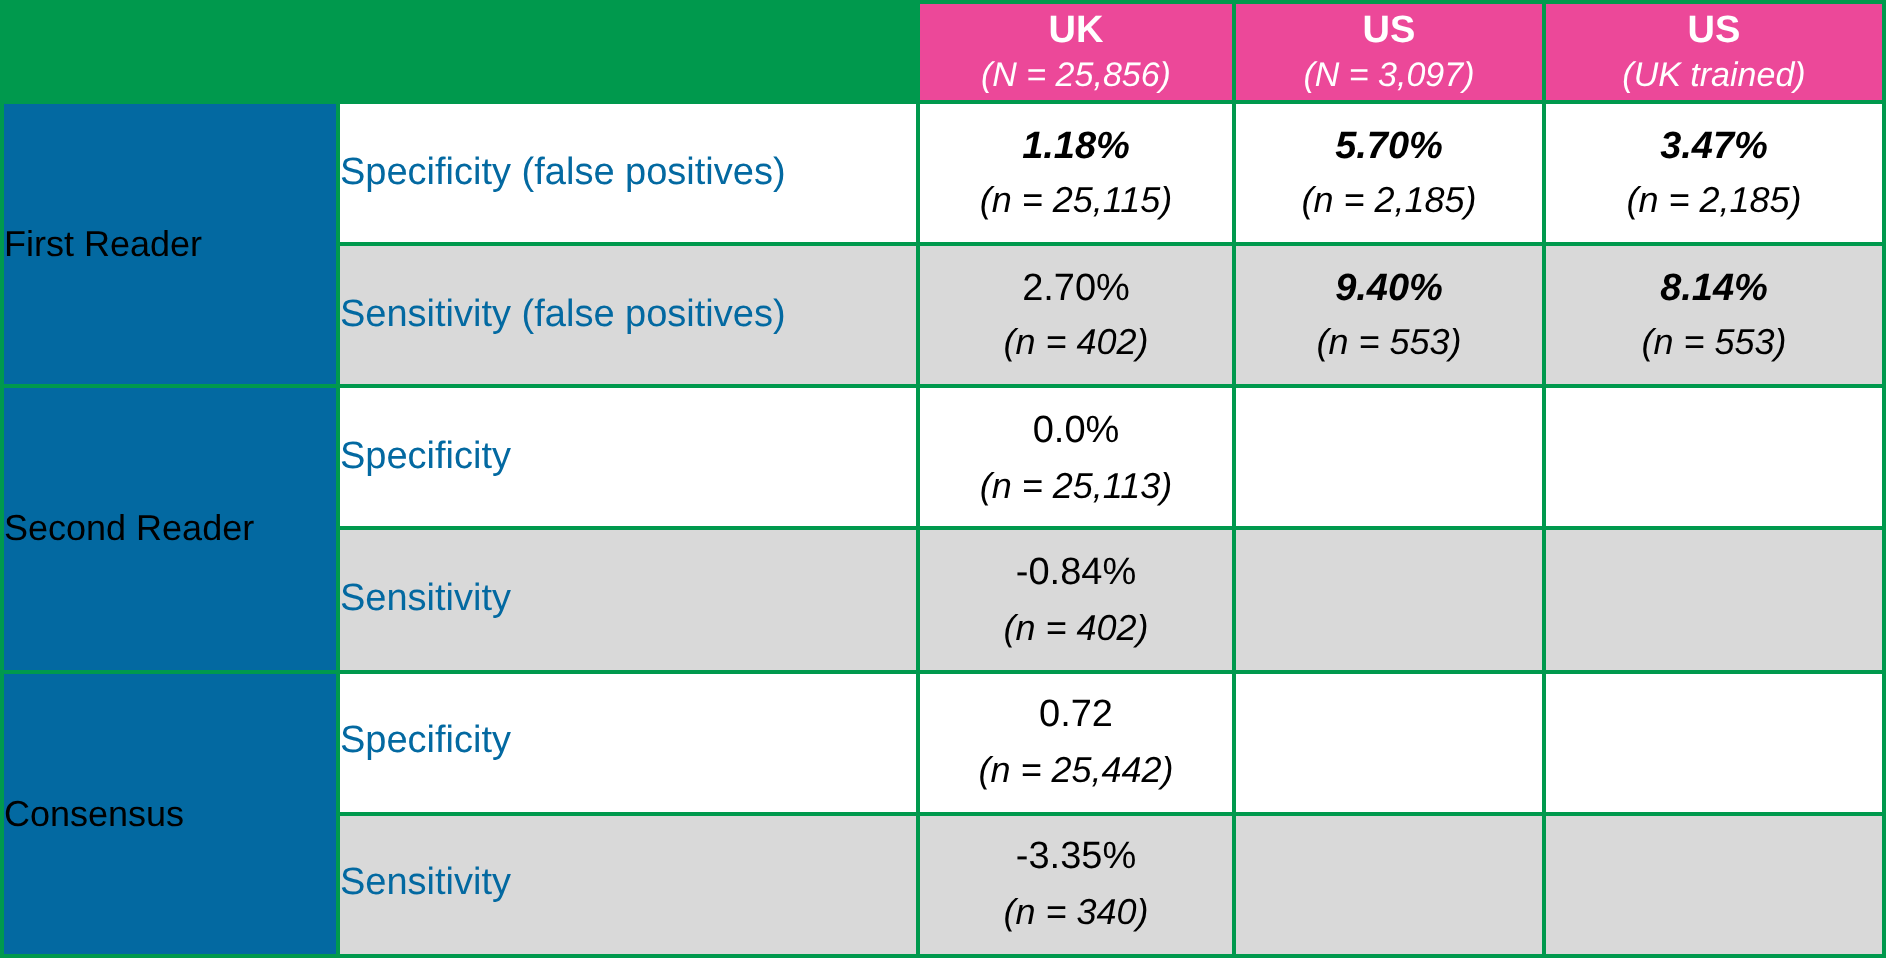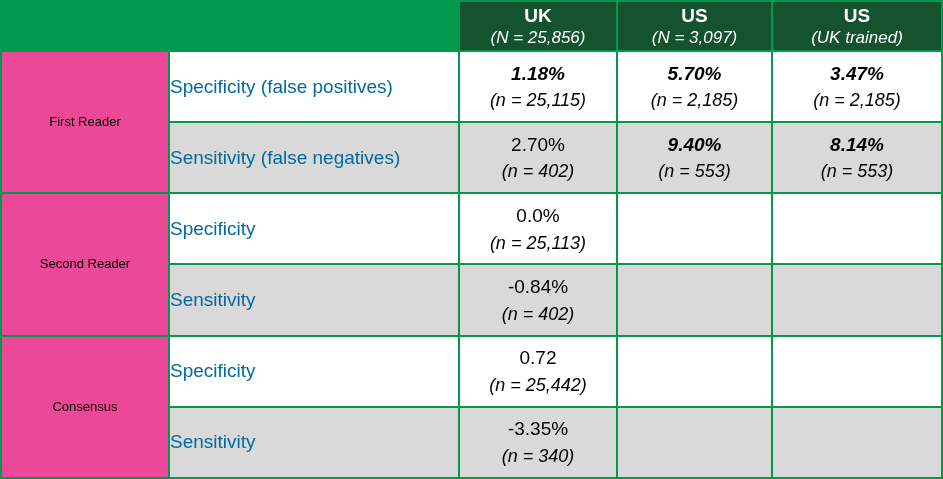--- a/index.html
+++ b/index.html
@@ -34,45 +34,45 @@
   
   col.c-group { width: 168px; }
   col.c-metric { width: 290px; }
   col.c-uk { width: 158px; }
   col.c-us { width: 155px; }
   col.c-usuk { width: 170px; }
 
   
   thead tr { height: 50px; }
   th.hdr {
-    background: #14532d;
+    background: #ec4899;
     color: #ffffff;
     text-align: center;
     font-size: 19px;
     font-weight: bold;
     line-height: 1.15;
     padding: 3px 4px;
   }
   th.hdr .sub {
     display: block;
     font-style: italic;
     font-weight: normal;
     font-size: 17px;
     margin-top: 1px;
   }
   th.hdr.blank {
     background: #00994d;
   }
 
   
   td.group {
-    text-align: center;
-    font-size: 13px;
+    text-align: left;
+    font-size: 18px;
     color: #000000;
-    background: #ec4899;
+    background: #0369a1;
     line-height: 1.25;
     padding: 2px 6px;
   }
 
   
   td.metric {
     text-align: left;
     font-size: 19px;
     color: #0369a1;
     padding: 6px 0 6px 8px;
@@ -151,21 +151,21 @@
         <td class="value bold">
           <span class="main">5.70%</span>
           <span class="n">(n = 2,185)</span>
         </td>
         <td class="value bold">
           <span class="main">3.47%</span>
           <span class="n">(n = 2,185)</span>
         </td>
       </tr>
       <tr class="datarow shaded">
-        <td class="metric">Sensitivity (false negatives)</td>
+        <td class="metric">Sensitivity (false positives)</td>
         <td class="value">
           <span class="main">2.70%</span>
           <span class="n">(n = 402)</span>
         </td>
         <td class="value bold">
           <span class="main">9.40%</span>
           <span class="n">(n = 553)</span>
         </td>
         <td class="value bold">
           <span class="main">8.14%</span>

